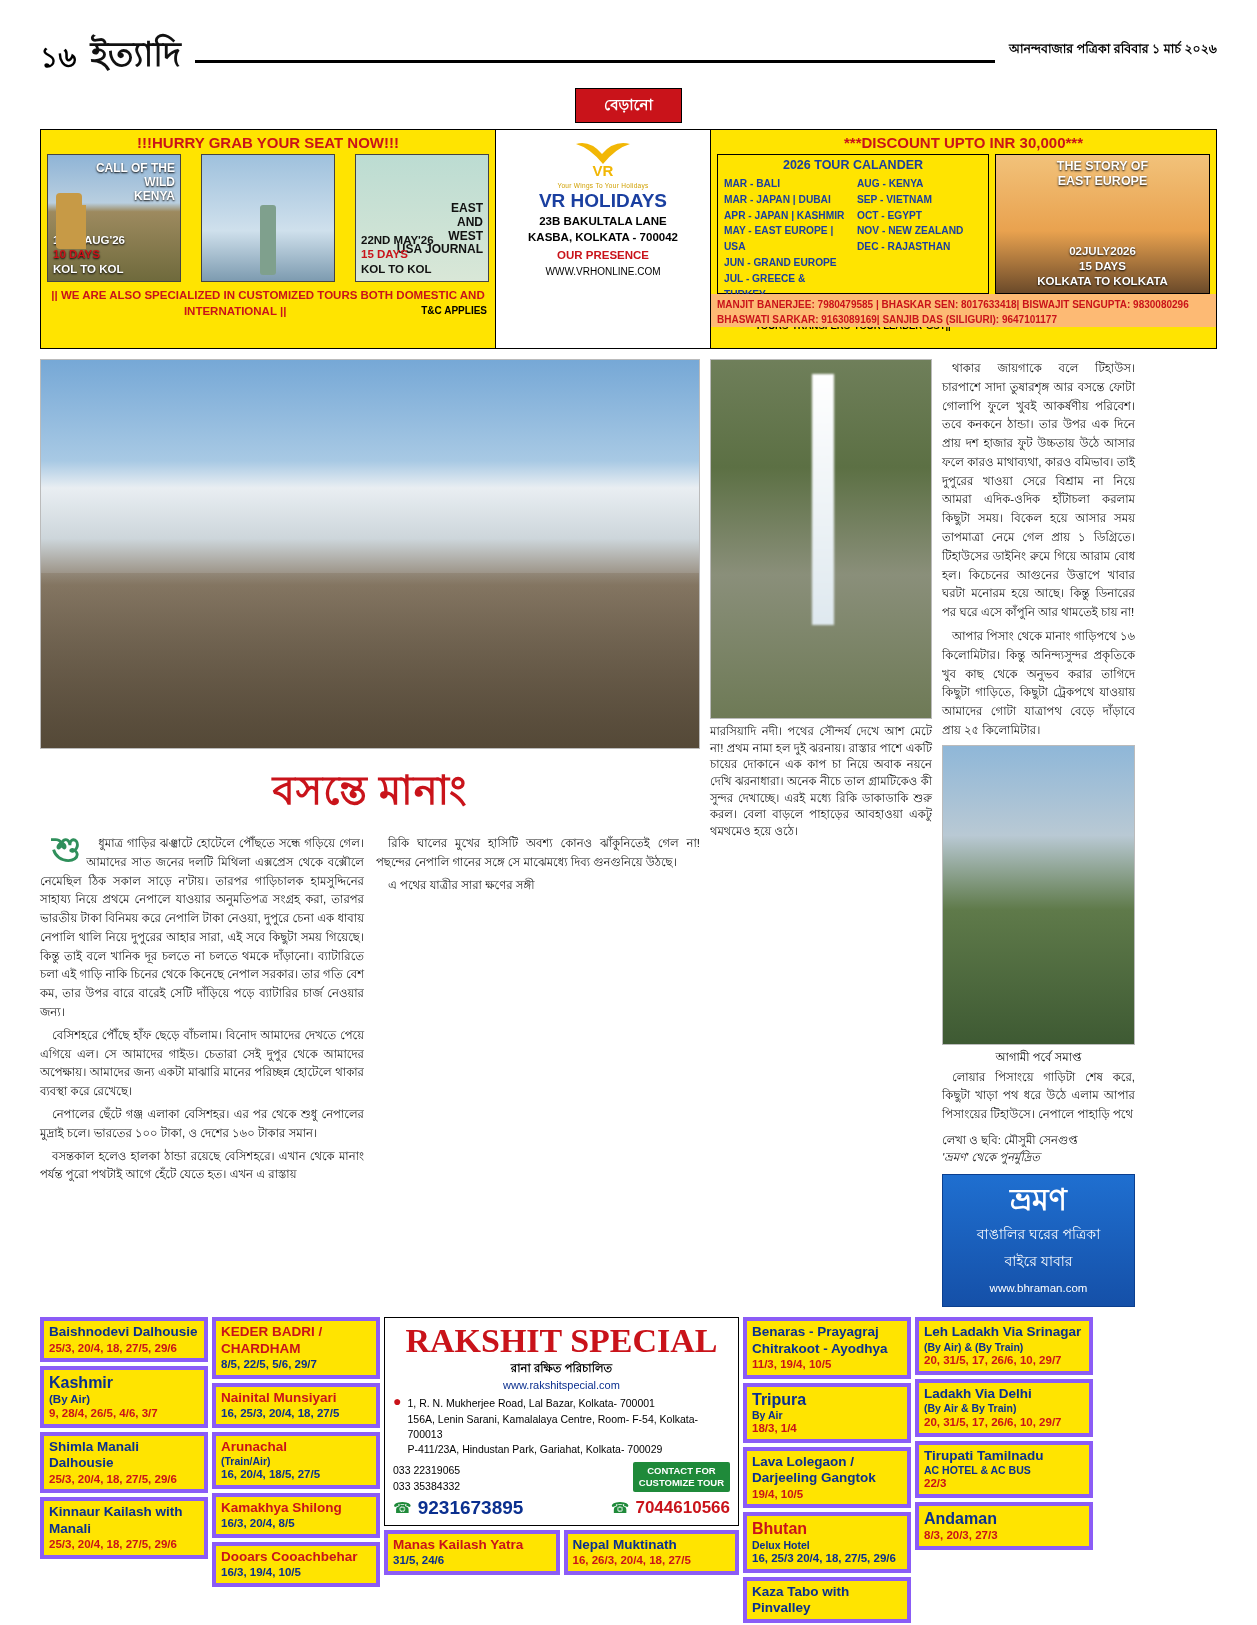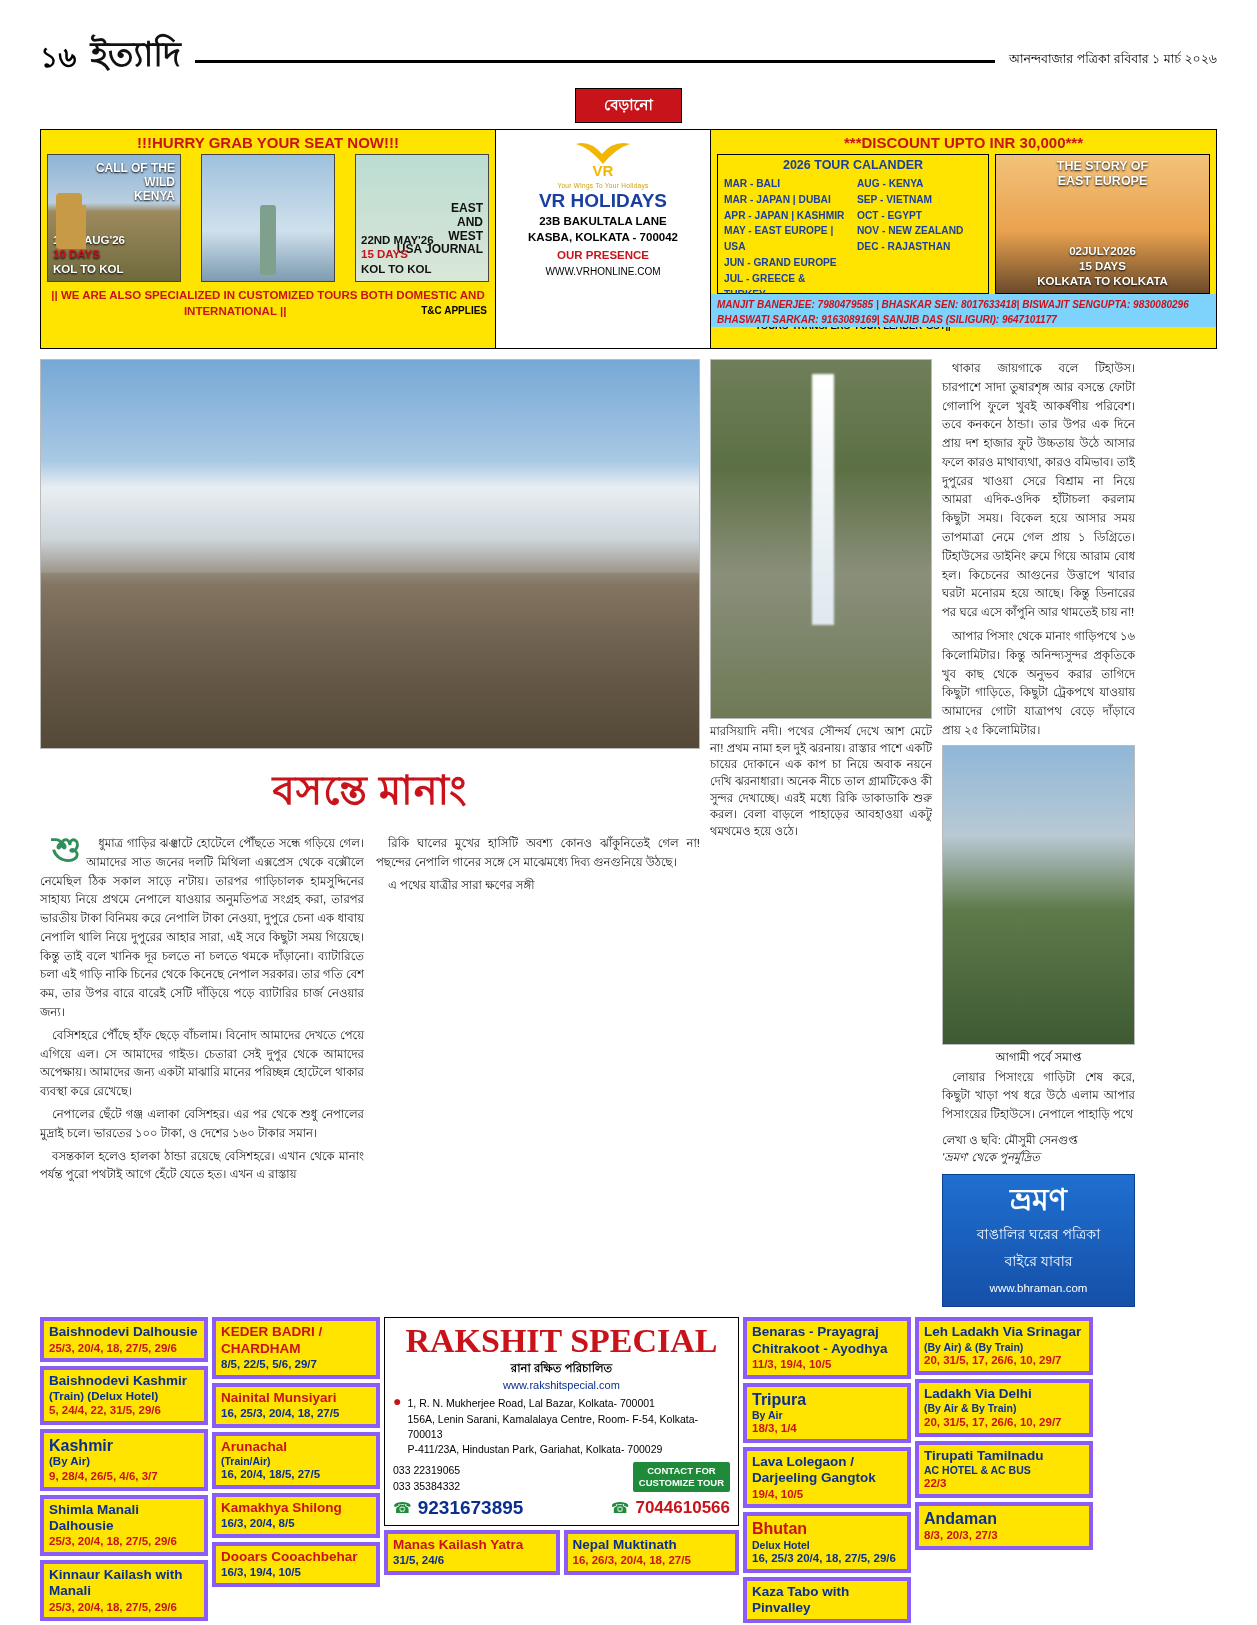--- a/index.html
+++ b/index.html
@@ -11,21 +11,21 @@
     position: relative;
     overflow: hidden;
   }
   .page { position:relative; width:1257px; height:1625px; padding: 0 40px; }
 
   
   .masthead { display:flex; align-items:flex-end; gap:14px; padding-top:38px; }
   .pageno { font-family:"Liberation Serif", serif; font-size:28px; font-weight:bold; color:#000; line-height:1; }
   .mast-title { font-family:"Liberation Serif", serif; font-size:34px; font-weight:bold; color:#111; line-height:1; }
   .mast-rule { flex:1; height:0; border-top:3px solid #000; margin-bottom:9px; }
-  .mast-date { font-size:12.5px; color:#000; margin-bottom:2px; white-space:nowrap; }
+  .mast-date { font-size:12.5px; color:#000; margin-bottom:12px; white-space:nowrap;font-weight:bold; }
 
   
   .sectiontag-wrap { display:flex; justify-content:center; margin-top:16px; }
   .sectiontag { background:#c9131a; color:#fff; font-size:15px; font-weight:bold; padding:4px 28px; border:1px solid #000; }
 
   
   .adband { margin-top:6px; border:1px solid #000; background:#ffe400; display:flex; height:220px; }
   .ad-left { width:455px; border-right:1px solid #000; display:flex; flex-direction:column; }
   .ad-left-head { text-align:center; color:#c9131a; font-weight:bold; font-size:15px; padding:4px 0 3px; }
   .ad-left-imgs { display:flex; gap:20px; padding:0 6px; height:128px; }
@@ -66,22 +66,22 @@
   .calbox h4 { margin:0 0 4px; text-align:center; font-size:12.5px; color:#1a3fa0; font-weight:bold; }
   .calgrid { display:flex; gap:8px; font-size:10.2px; font-weight:bold; color:#1a3fa0; line-height:1.55; }
   .calgrid div { flex:1; }
   .calnote { text-align:center; font-size:9.5px; font-weight:bold; color:#000; margin-top:5px; line-height:1.3; }
   .euro { width:215px; border:1px solid #000; position:relative; overflow:hidden;
     background: linear-gradient(to bottom,#f2c27a 0%,#e9a24f 55%,#6b4a2a 100%); }
   .euro-title { position:absolute; top:4px; left:0; right:0; text-align:center; color:#fff;
       font-weight:bold; font-size:12.5px; text-shadow:0 1px 2px #000; line-height:1.2; }
   .euro-sub { position:absolute; bottom:4px; left:0; right:0; text-align:center; color:#fff;
       font-weight:bold; font-size:11.5px; text-shadow:0 1px 2px #000; line-height:1.3; }
-  .ad-right-foot { background:#7dd3fc; font-size:10px; font-weight:bold; color:#c9131a;
-      padding:4px 6px 0; line-height:1.45;font-style:italic; }
+  .ad-right-foot { background:#fdba74; font-size:10px; font-weight:bold; color:#c9131a;
+      padding:4px 6px 0; line-height:1.45; }
 
   
   .content { display:flex; gap:10px; margin-top:10px; }
   .col-main { width:660px; }
   .col-mid  { width:222px; }
   .col-right{ width:193px; }
 
   .photo { border:1px solid #bbb; position:relative; overflow:hidden; }
   .ph-mountain { height:390px; background:
      linear-gradient(to bottom,#76a8d6 0%,#a8c9e4 26%,#e9eef2 33%,#cdd6db 46%,#8d7f6d 58%,#6d6254 100%); }
@@ -305,25 +305,20 @@
   </div>
 
   <div class="bottom">
 
     <div class="bcol c1">
       <div class="cell">
         <div class="t">Baishnodevi Dalhousie</div>
         <div class="d">25/3, 20/4, 18, 27/5, 29/6</div>
       </div>
       <div class="cell">
-        <div class="t">Baishnodevi Kashmir</div>
-        <div class="t" style="font-size:11.5px">(Train)      (Delux Hotel)</div>
-        <div class="d">5, 24/4, 22, 31/5, 29/6</div>
-      </div>
-      <div class="cell">
         <div class="t big">Kashmir</div>
         <div class="t" style="font-size:11.5px">(By Air)</div>
         <div class="d">9, 28/4, 26/5, 4/6, 3/7</div>
       </div>
       <div class="cell">
         <div class="t">Shimla Manali Dalhousie</div>
         <div class="d">25/3, 20/4, 18, 27/5, 29/6</div>
       </div>
       <div class="cell">
         <div class="t">Kinnaur Kailash with Manali</div>

